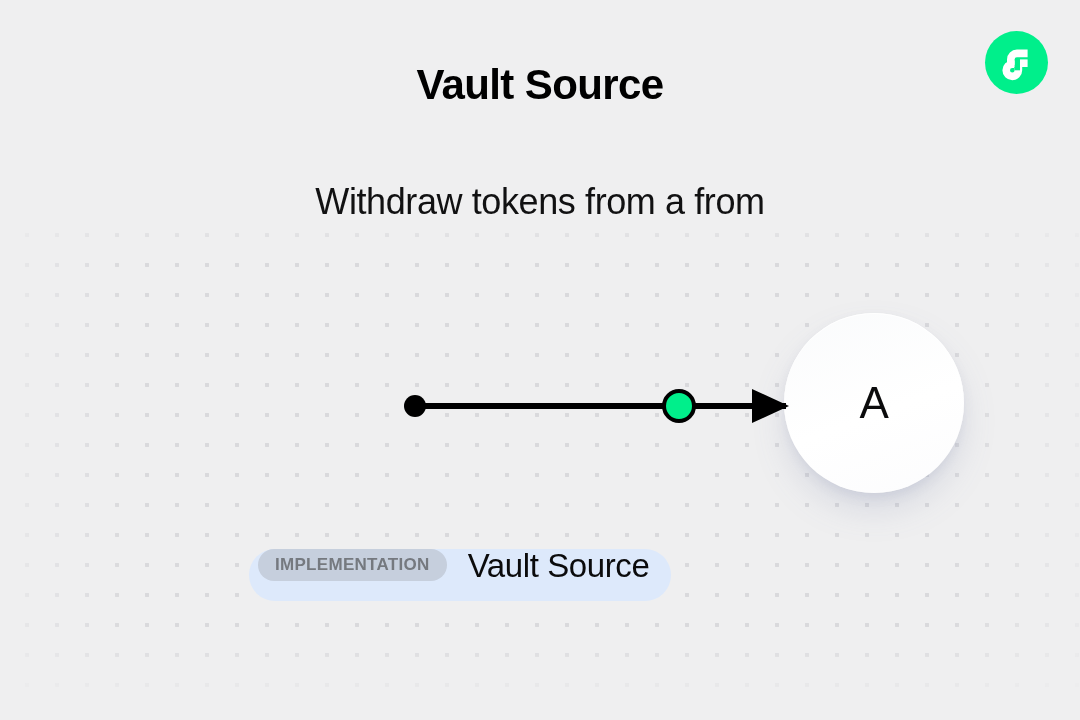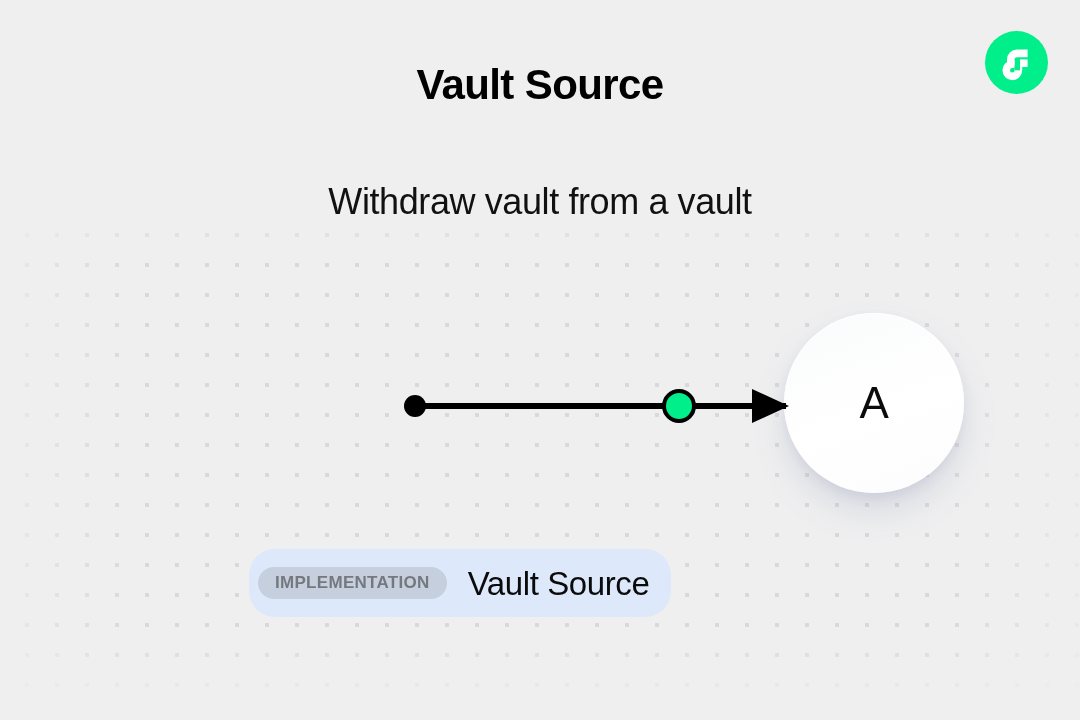--- a/index.html
+++ b/index.html
@@ -139,25 +139,25 @@
     width: 1080px;
     height: 720px;
   }
   .edge-hit { pointer-events: auto; }
 
   
   #impl-badge {
     position: absolute;
     left: 249px;
     top: 549px;
-    height: 68px;
+    height: 52px;
     border-radius: 26px;
     background: #dde9fb;
     display: flex;
-    align-items: center;
+    align-items: flex-start;
     padding: 0 22px 0 9px;
     box-sizing: border-box;
   }
   #impl-chip {
     background: #c6cfdd;
     color: #75797f;
     font-size: 17px;
     font-weight: 700;
     letter-spacing: 0.3px;
     padding: 7px 17px 8px 17px;
@@ -172,21 +172,21 @@
     color: #0b0b0c;
     line-height: 1;
   }
 </style>
 </head>
 <body>
 
 <div id="dot-grid"></div>
 
 <div id="page-title">Vault Source</div>
-<div id="page-subtitle">Withdraw vault from a vault</div>
+<div id="page-subtitle">Withdraw tokens from a from</div>
 
 <div id="brand-logo">
   <svg width="63" height="63" viewBox="0 0 63 63" aria-hidden="true">
     <path d="M42.6 18.6 H31.9 a9.9 9.9 0 0 0 -9.9 9.9 v5.4 h7.6 v-5.4 a2.3 2.3 0 0 1 2.3 -2.3 h10.7 z" fill="#ffffff"></path>
     <rect x="35.0" y="28.4" width="7.6" height="7.6" fill="#ffffff"></rect>
     <path d="M29.6 33.9 v5.4 a2.3 2.3 0 1 1 -2.3 -2.3 h2.3 v-7.6 h-2.3 a9.9 9.9 0 1 0 9.9 9.9 v-5.4 z" fill="#ffffff"></path>
     <rect x="29.6" y="33.9" width="5.4" height="5.4" fill="#00ef8b"></rect>
   </svg>
 </div>
 

